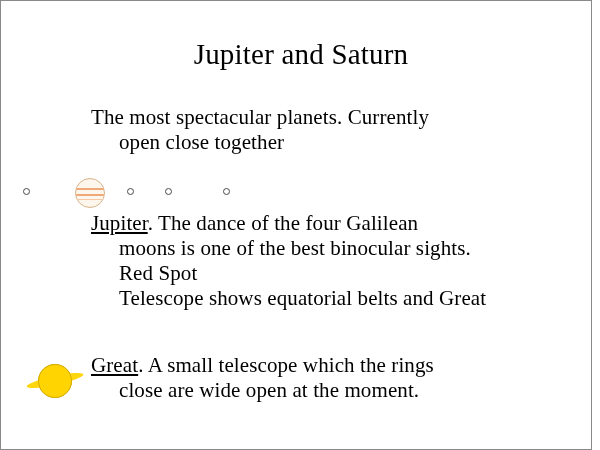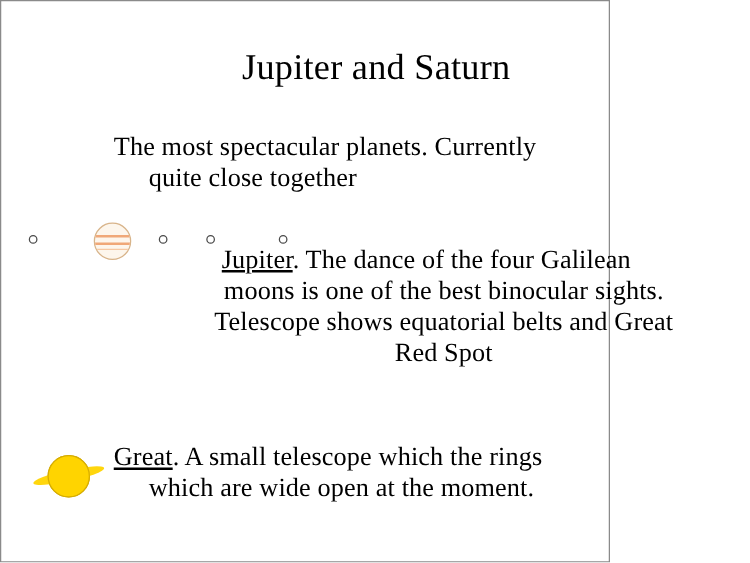--- a/index.html
+++ b/index.html
@@ -9,21 +9,21 @@
   body {
     width: 600px;
     height: 450px;
     background: #ffffff;
     font-family: "Liberation Serif", serif;
     color: #000000;
     overflow: hidden;
   }
   #slide {
     position: relative;
-    width: 488px;
+    width: 592px;
     height: 450px;
     box-sizing: border-box;
     border: 1px solid #8a8a8a;
     background: #ffffff;
   }
   #slide-title {
     position: absolute;
     top: 36px;
     left: 0;
     width: 600px;
@@ -41,24 +41,23 @@
   #intro-text {
     top: 104px;
     left: 90px;
     width: 470px;
   }
   #intro-text .indent {
     display: block;
     padding-left: 28px;
   }
   #jupiter-text {
-    top: 194px;
+    top: 210px;
     left: 90px;
     width: 500px;
-    text-align: center;
   }
   #jupiter-text .indent {
     display: block;
     padding-left: 28px;
   }
   #saturn-text {
     top: 352px;
     left: 90px;
     width: 490px;
   }
@@ -159,46 +158,46 @@
 </style>
 </head>
 <body>
 
 <div id="slide">
 
   <div id="slide-title">Jupiter and Saturn</div>
 
   <div id="intro-text" class="body-text">
     <span>The most spectacular planets.  Currently</span>
-    <span class="indent">quite close together</span>
+    <span class="indent">open close together</span>
   </div>
 
   <div id="jupiter-figure">
     <div class="moon" id="moon-1"></div>
     <div id="jupiter-disk">
       <div class="belt" id="belt-1"></div>
       <div class="belt" id="belt-2"></div>
       <div class="belt" id="belt-3"></div>
     </div>
     <div class="moon" id="moon-2"></div>
     <div class="moon" id="moon-3"></div>
     <div class="moon" id="moon-4"></div>
   </div>
 
   <div id="jupiter-text" class="body-text">
     <span class="u">Jupiter</span><span>.  The dance of the four Galilean</span>
     <span class="indent">moons is one of the best binocular sights.</span>
+    <span class="indent">Red Spot</span>
     <span class="indent">Telescope shows equatorial belts and Great</span>
-    <span class="indent">Red Spot</span>
   </div>
 
   <div id="saturn-figure">
     <div id="saturn-ball"></div>
     <div id="saturn-ring-fill"></div>
     <div id="saturn-ball-over"></div>
   </div>
 
   <div id="saturn-text" class="body-text">
     <span class="u">Great</span><span>.  A small telescope which the rings</span>
-    <span class="indent">which are wide open at the moment.</span>
+    <span class="indent">close are wide open at the moment.</span>
   </div>
 
 </div>
 
 </body></html>

